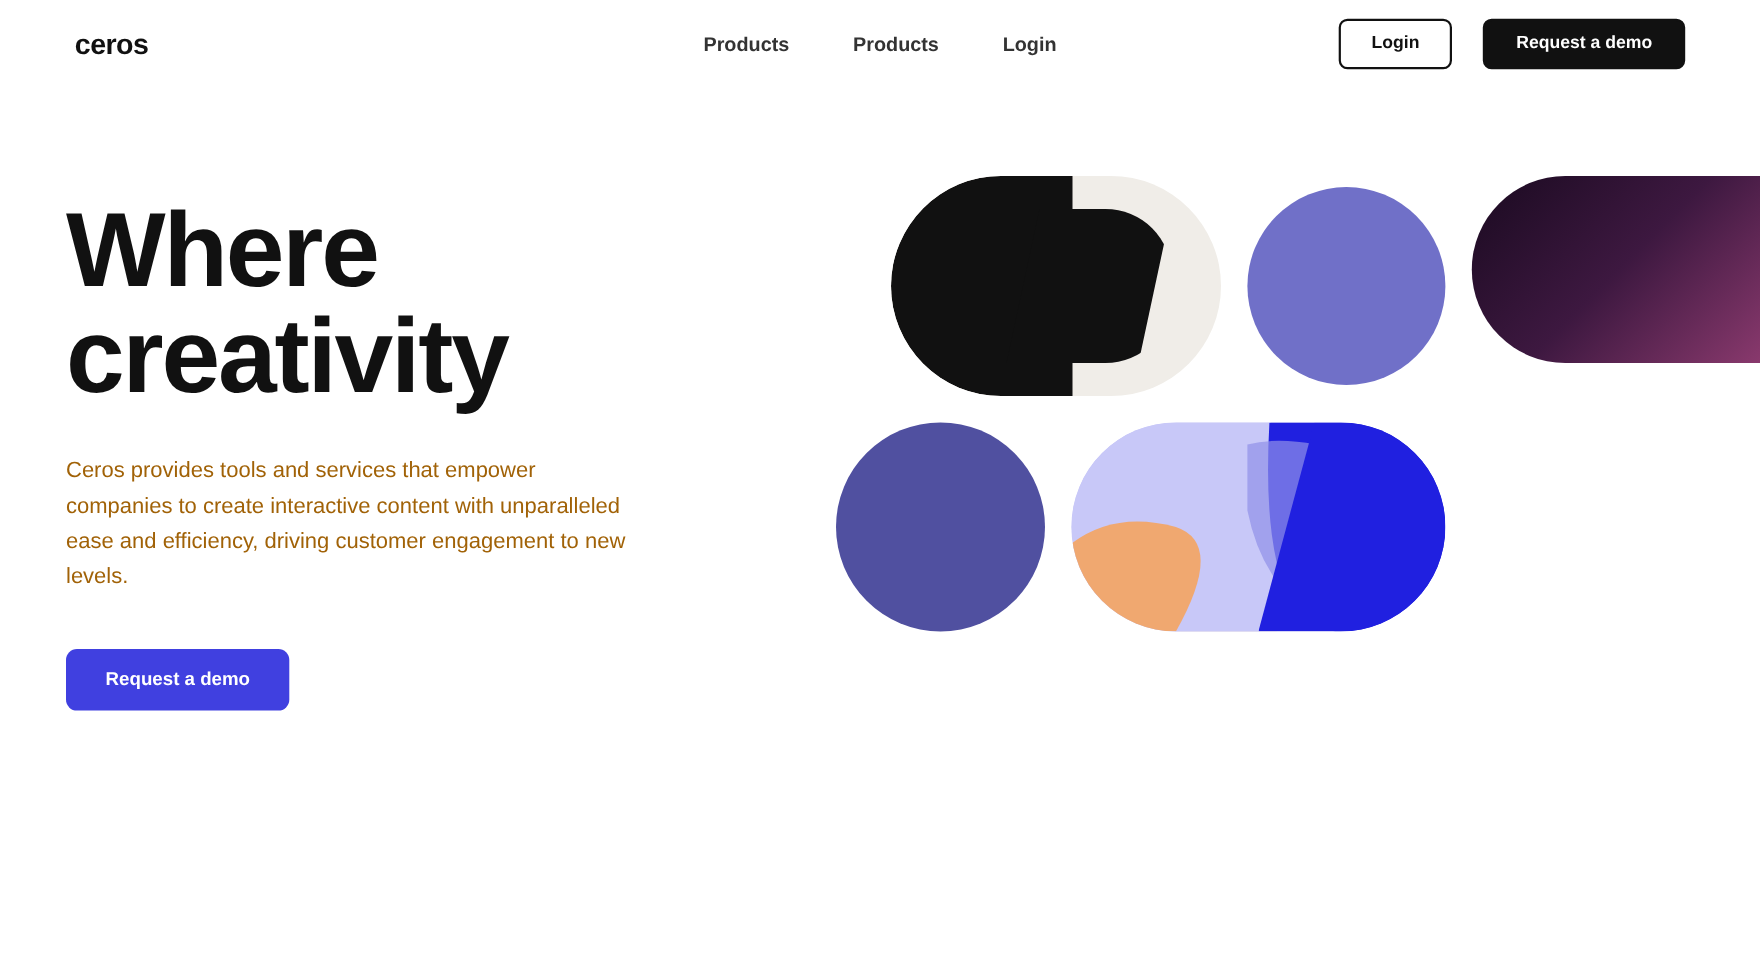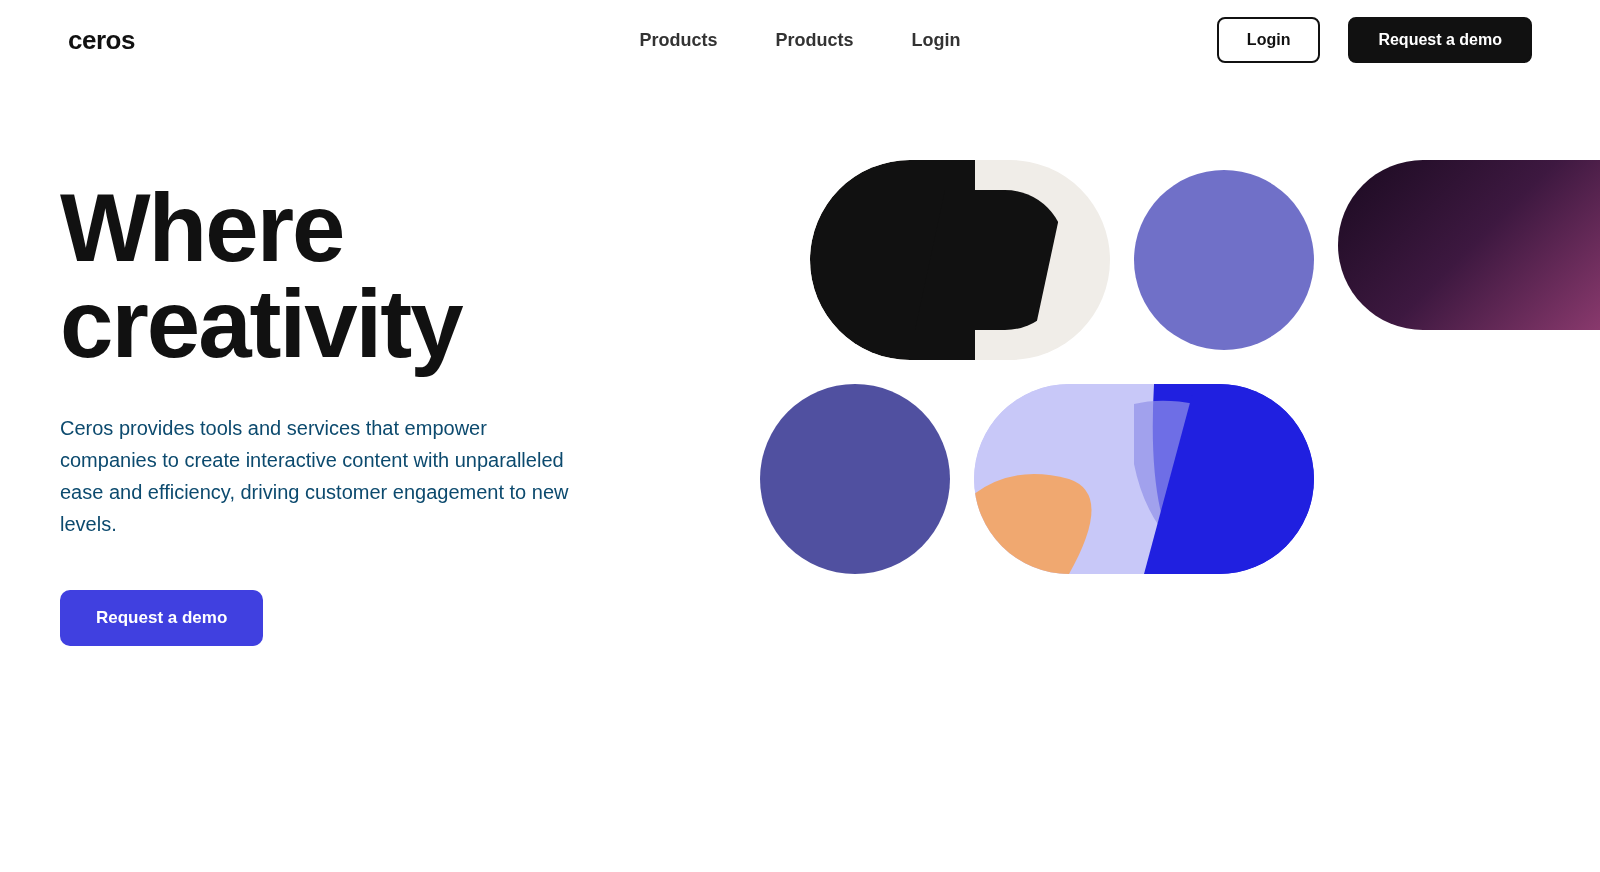--- a/index.html
+++ b/index.html
@@ -96,21 +96,21 @@
       font-size: 96px;
       font-weight: 900;
       color: #111;
       line-height: 1.0;
       letter-spacing: -2px;
       margin-bottom: 40px;
     }
 
     .hero-desc {
       font-size: 20px;
-      color: #0c4a6e;
+      color: #a16207;
       line-height: 1.6;
       max-width: 520px;
       margin-bottom: 50px;
       margin-top: 12px;
     }
 
     .btn-demo-blue {
       font-size: 17px;
       font-weight: 600;
       color: #fff;

